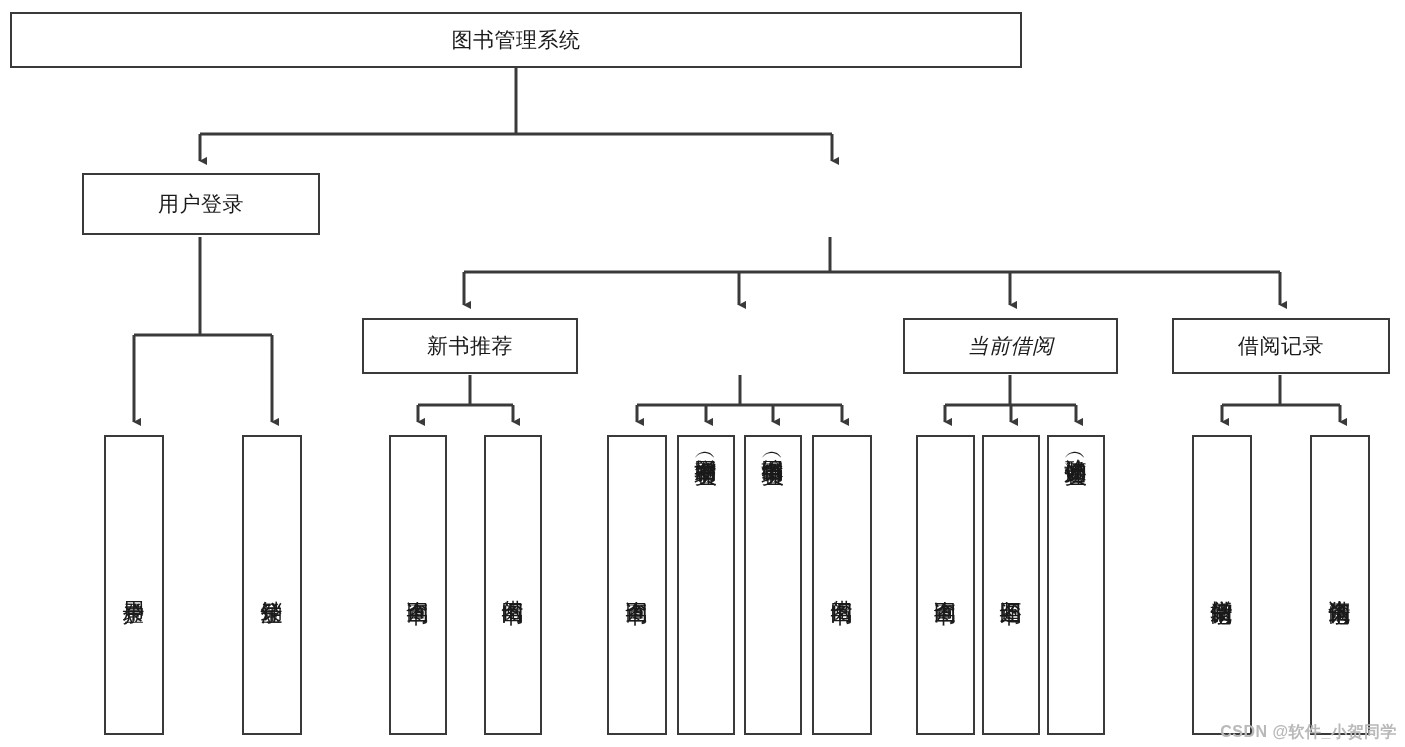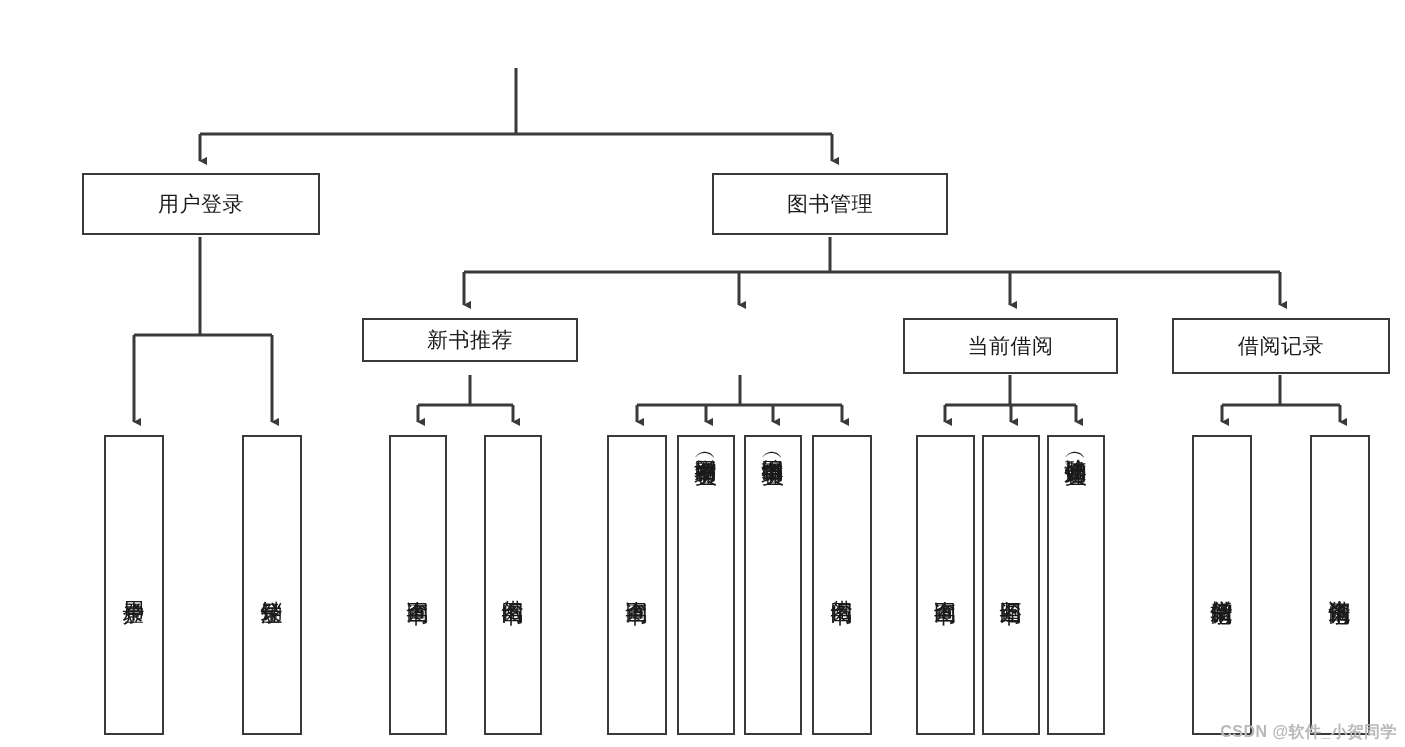--- a/index.html
+++ b/index.html
@@ -121,32 +121,32 @@
       <path d="M1011,405 L1011,422" marker-end="url(#arrow)"></path>
       <path d="M1076,405 L1076,422" marker-end="url(#arrow)"></path>
 
       <path d="M1280,375 L1280,405"></path>
       <path d="M1222,405 L1340,405"></path>
       <path d="M1222,405 L1222,422" marker-end="url(#arrow)"></path>
       <path d="M1340,405 L1340,422" marker-end="url(#arrow)"></path>
     </g>
   </svg>
 
+  <div class="node horiz" style="left:10px; top:12px; width:1012px; height:56px;">
+    <span class="label">图书管理系统</span>
+  </div>
 
   <div class="node horiz" style="left:82px; top:173px; width:238px; height:62px;">
     <span class="label">用户登录</span>
   </div>
-  <div class="node horiz" style="left:712px; top:173px; width:236px; height:62px;">
-    <span class="label">图书管理</span>
-  </div>
 
-  <div class="node horiz" style="left:362px; top:318px; width:216px; height:44px;">
+  <div class="node horiz" style="left:362px; top:318px; width:216px; height:56px;">
     <span class="label">新书推荐</span>
   </div>
-  <div class="node horiz" style="left:903px; top:318px; width:215px; height:56px;">
+  <div class="node horiz" style="left:903px; top:318px; width:215px; height:56px;font-style:italic;">
     <span class="label">当前借阅</span>
   </div>
   <div class="node horiz" style="left:1172px; top:318px; width:218px; height:56px;">
     <span class="label">借阅记录</span>
   </div>
 
   <div class="node vert" style="left:104px; top:435px; width:60px; height:300px;">
     <span class="label">用户登录</span>
   </div>
   <div class="node vert" style="left:242px; top:435px; width:60px; height:300px;">

